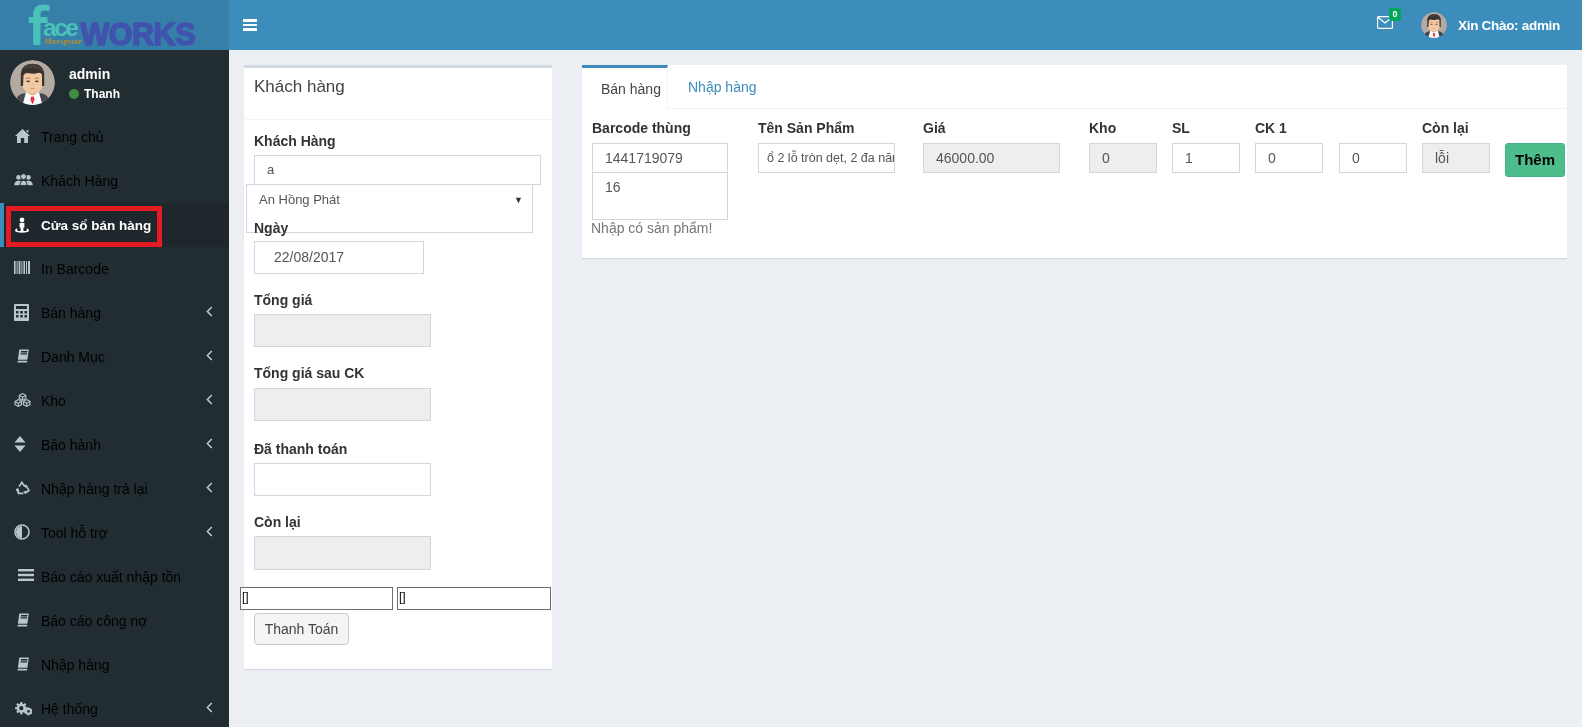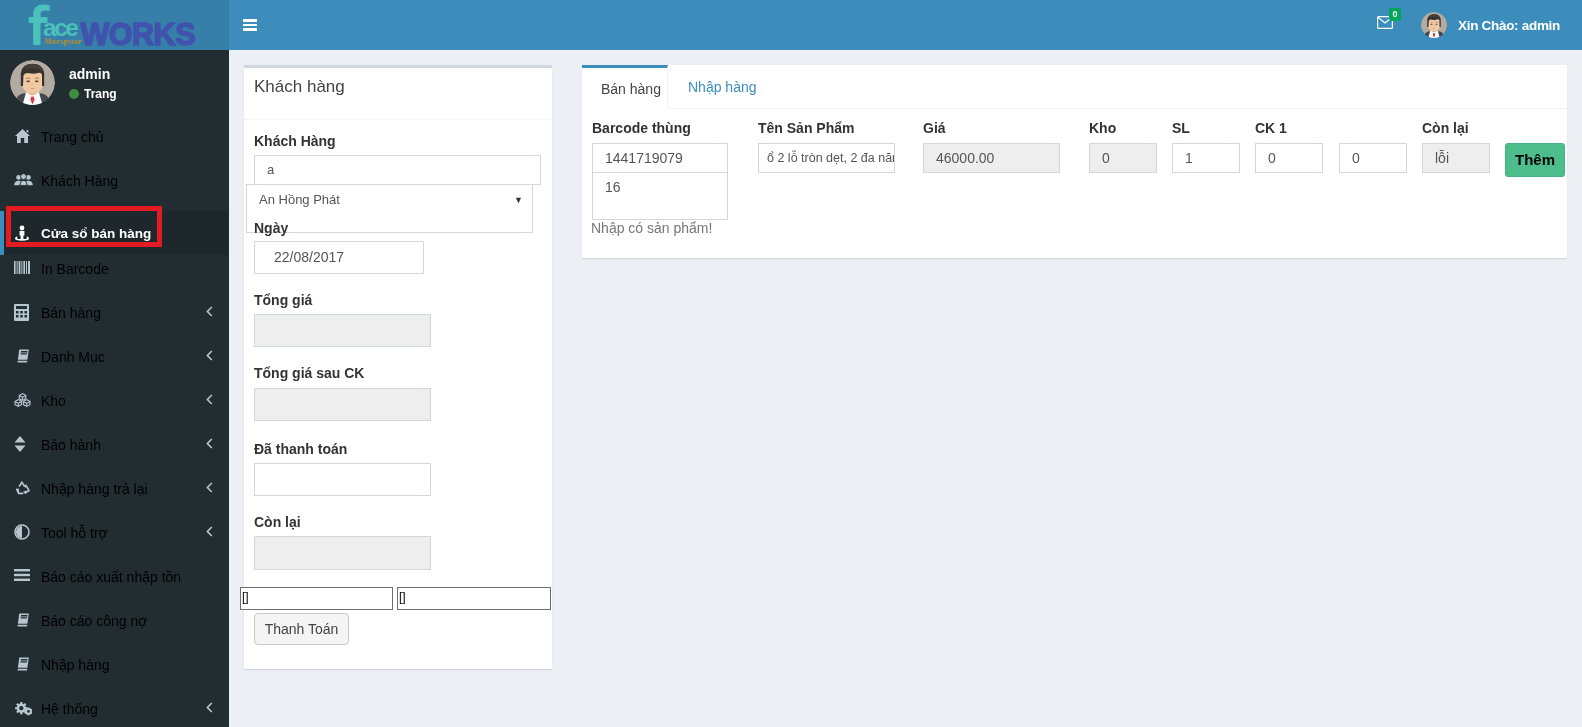--- a/index.html
+++ b/index.html
@@ -134,21 +134,21 @@
   <ellipse cx="18.2" cy="21.3" rx="1.9" ry="0.9" fill="#53422f"></ellipse>
   <ellipse cx="26.8" cy="21.3" rx="1.9" ry="0.9" fill="#53422f"></ellipse>
   <path d="M21.5 24.5 Q22.5 25.2 23.5 24.5" stroke="#d9a476" stroke-width="0.8" fill="none"></path>
   <path d="M20.5 28.2 Q22.5 29.2 24.5 28.2" stroke="#c08d62" stroke-width="0.9" fill="none"></path>
 </g>
 </svg>
 <div class="upanel-name">admin</div>
 <svg class="abs" style="left:69px; top:89px;" width="10" height="10">
     <circle cx="5" cy="5" r="5" fill="#3e8e41"></circle>
   </svg>
-<div class="upanel-online" style="left:84px;">Trang</div>
+<div class="upanel-online" style="left:84px;">Thanh</div>
 
 <div class="menu-item" style="top:115px;">
     <span class="ic">
   <svg width="17" height="16" viewBox="0 0 16 16">
         <path fill="#b8c7ce" d="M8 1 L15.5 8 L13.5 8 L13.5 15 L9.7 15 L9.7 10 L6.3 10 L6.3 15 L2.5 15 L2.5 8 L0.5 8 Z"></path>
         <path fill="#b8c7ce" d="M12 2 L13.8 2 L13.8 5 L12 3.5 Z"></path>
       </svg>
  </span>
     <span class="txt">Trang chủ</span>
   </div>
@@ -160,21 +160,21 @@
           <circle cx="14.4" cy="5.4" r="2.4"></circle>
           <path d="M0.2 13.3 Q0.4 8.8 4.6 8.8 Q6.8 8.8 7.8 10 Q5.6 11.2 5.5 13.3 Z"></path>
           <path d="M18.8 13.3 Q18.6 8.8 14.4 8.8 Q12.2 8.8 11.2 10 Q13.4 11.2 13.5 13.3 Z"></path>
           <circle cx="9.5" cy="4.6" r="2.9" stroke="#222d32" stroke-width="0.9"></circle>
           <path d="M6.1 13.6 Q6.1 8.4 9.5 8.4 Q12.9 8.4 12.9 13.6 Z" stroke="#222d32" stroke-width="0.9"></path>
         </g>
       </svg>
  </span>
     <span class="txt">Khách Hàng</span>
   </div>
-<div class="menu-item menu-active" style="top:211px;padding-left:31px;">
+<div class="menu-item menu-active" style="top:203px;padding-left:31px;">
     <span class="ic">
   <svg width="16" height="19" viewBox="0 0 16 19">
         <g fill="#fff">
           <circle cx="8" cy="4" r="2.4"></circle>
           <path d="M5.6 7 L10.4 7 L10.4 11.5 L9.4 11.5 L9.4 16 L6.6 16 L6.6 11.5 L5.6 11.5 Z"></path>
           <path d="M3.2 12.2 Q1 13 1 14.5 Q1 16.5 8 16.7 Q15 16.5 15 14.5 Q15 13 12.8 12.2 L12.8 14 Q13 14.5 12 15 L4 15 Q3 14.5 3.2 14 Z"></path>
         </g>
       </svg>
  </span>
     <span class="txt">Cửa sổ bán hàng</span>
@@ -279,21 +279,21 @@
   <svg width="16" height="16" viewBox="0 0 16 16">
         <circle cx="8" cy="8" r="7" fill="none" stroke="#b8c7ce" stroke-width="1.6"></circle>
         <path d="M8 2 A6 6 0 0 0 8 14 Z" fill="#b8c7ce"></path>
       </svg>
  </span>
     <span class="txt">Tool hỗ trợ</span>
     <span class="chev"><svg width="7" height="11" viewBox="0 0 7 11">
         <path d="M5.8 1 L1.4 5.5 L5.8 10" stroke="#b8c7ce" stroke-width="1.6" fill="none"></path>
       </svg></span>
   </div>
-<div class="menu-item" style="top:555px;">
+<div class="menu-item" style="top:555px;text-align:right;">
     <span class="ic">
   <svg width="16" height="14" viewBox="0 0 16 14">
         <g fill="#b8c7ce">
           <rect x="0" y="1" width="16" height="2.4"></rect>
           <rect x="0" y="5.8" width="16" height="2.4"></rect>
           <rect x="0" y="10.6" width="16" height="2.4"></rect>
         </g>
       </svg>
  </span>
     <span class="txt">Báo cáo xuất nhập tồn</span>

